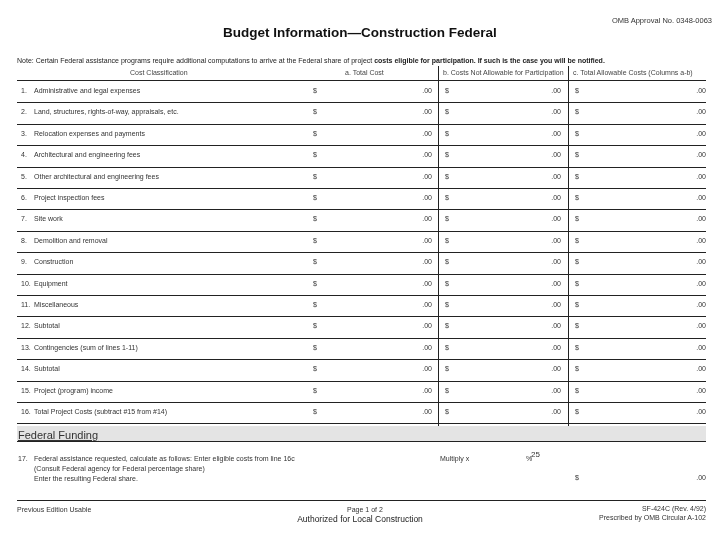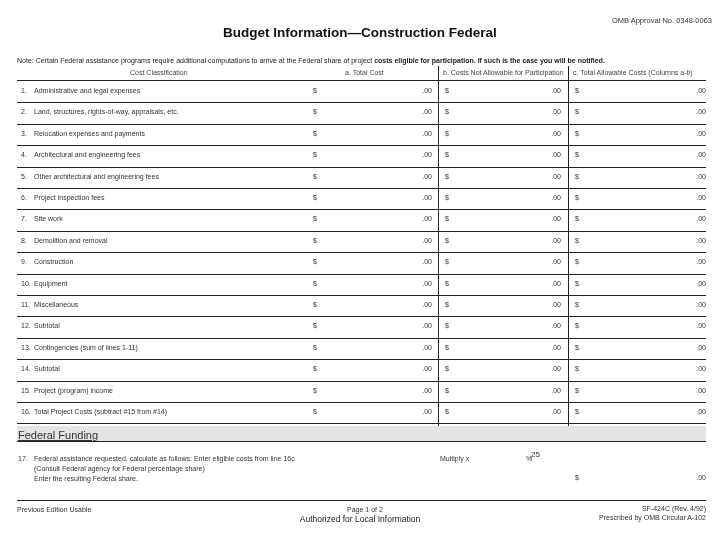--- a/index.html
+++ b/index.html
@@ -222,15 +222,15 @@
 <div class="l17" style="left:34px; top:475px;">Enter the resulting Federal share.</div>
 <div class="l17" style="left:440px; top:455px;">Multiply x</div>
 <div class="l17" style="left:513px; top:450px; font-size:8px;margin-left:18px;">25</div>
 <div class="l17" style="left:526px; top:455px;">%</div>
 <div class="l17" style="left:575px; top:474px;">$</div>
 <div class="l17" style="right:14px; top:474px;">.00</div>
 
 <div class="footline"></div>
 <div class="foot" style="left:17px; top:506px;">Previous Edition Usable</div>
 <div class="foot" style="left:347px; top:506px;">Page 1 of 2</div>
-<div class="foot-center">Authorized for Local Information</div>
+<div class="foot-center">Authorized for Local Construction</div>
 <div class="foot" style="right:14px; top:505px;">SF-424C (Rev. 4/92)</div>
 <div class="foot" style="right:14px; top:514px;">Prescribed by OMB Circular A-102</div>
 
 </body></html>

